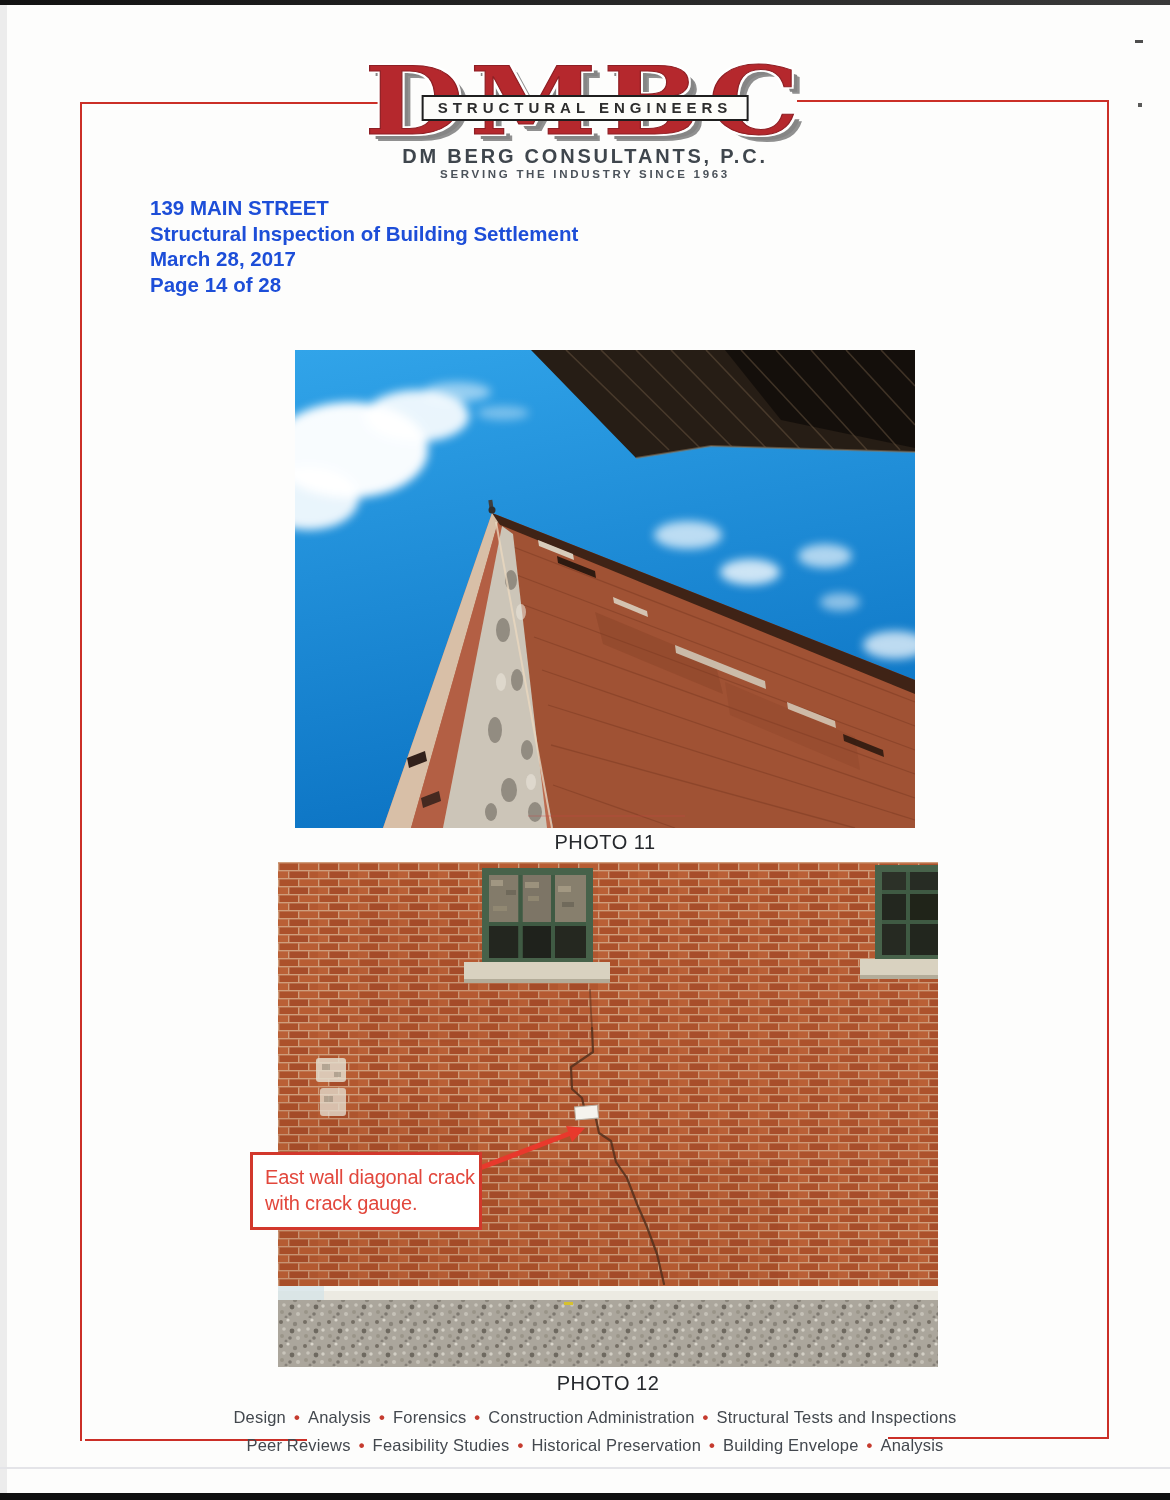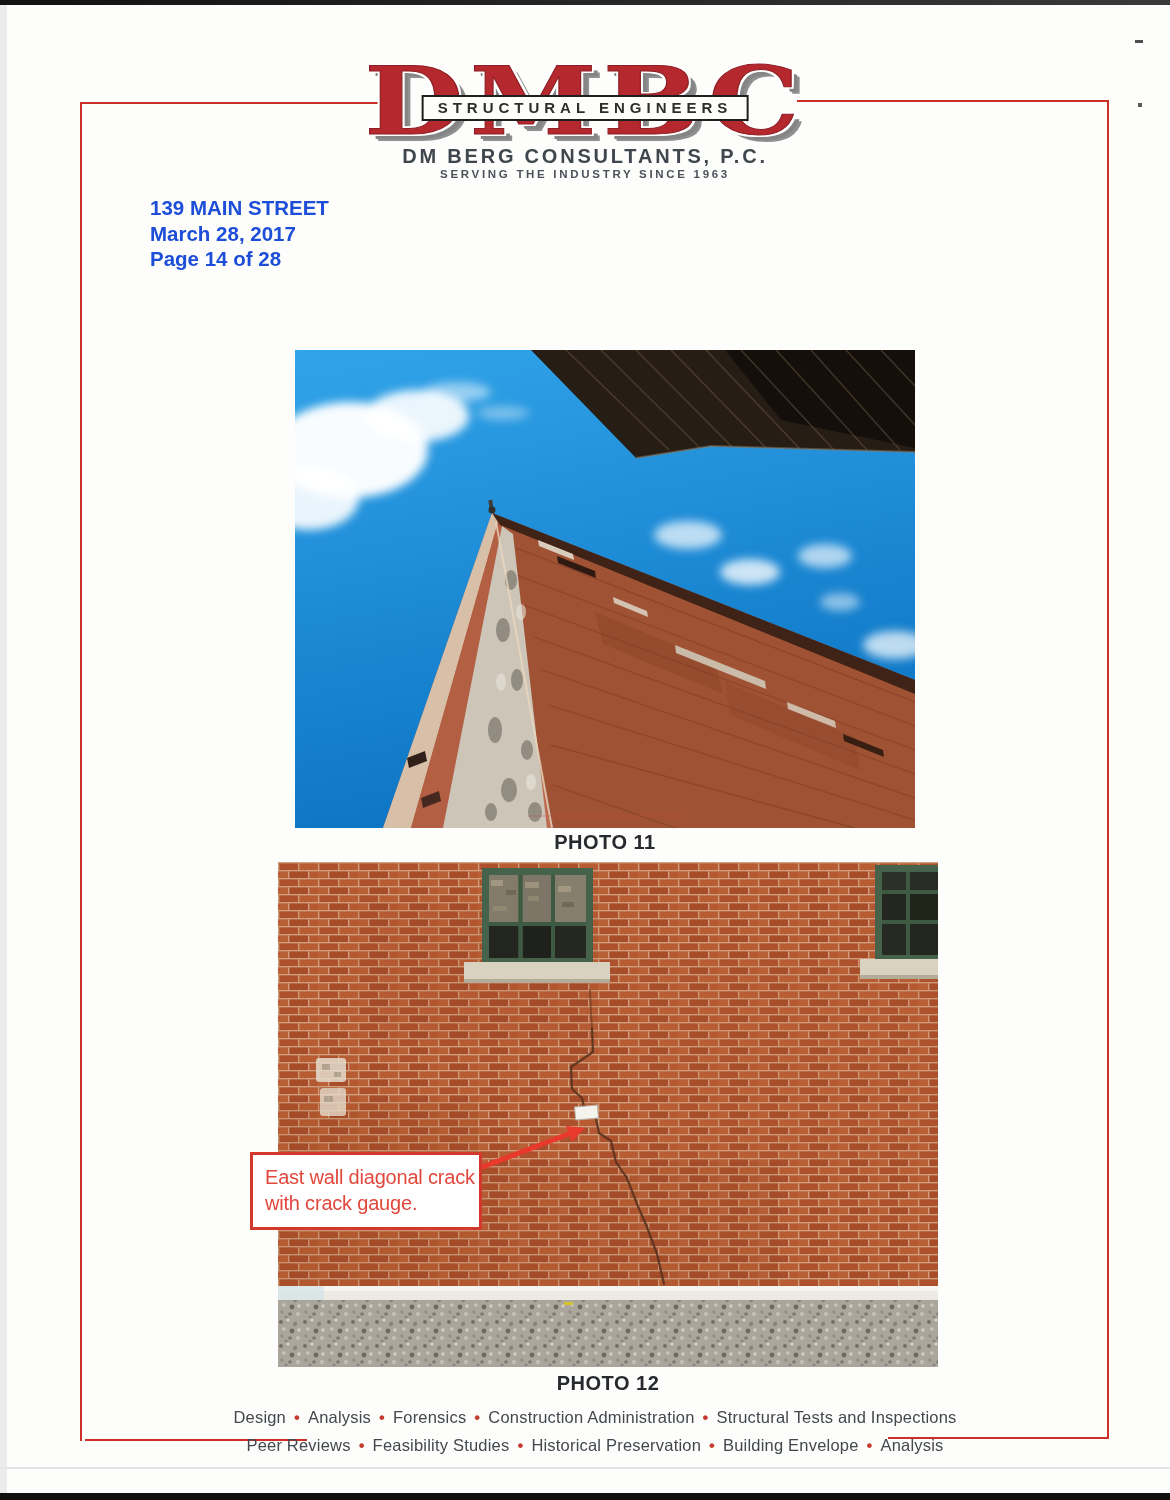--- a/index.html
+++ b/index.html
@@ -47,21 +47,21 @@
   .company  { position:absolute; left:0; right:0; top:87px;  font-weight:bold; font-size:20px;   letter-spacing:2.8px; color:#3f464d; }
   .tagline  { position:absolute; left:0; right:0; top:110px; font-weight:bold; font-size:11.5px; letter-spacing:2.7px; color:#4b525a; }
 
   
   .project { left:150px; top:195px; color:#1d4ed8; font-weight:bold; font-size:20.5px; line-height:25.6px; }
 
   
   .photo11 { left:295px; top:350px; width:620px; height:478px; }
   .photo12 { left:278px; top:862px; width:660px; height:505px; }
   .photo11 svg, .photo12 svg { display:block; width:100%; height:100%; }
-  .caption { font-weight:bold; font-size:20px; letter-spacing:0.5px; color:#26292d; text-align:center; }
+  .caption { font-weight:normal; font-size:20px; letter-spacing:0.5px; color:#26292d; text-align:center; }
   .cap11 { left:295px; top:831px;  width:620px; }
   .cap12 { left:278px; top:1372px; width:660px; }
 
   
   .callout {
     left:250px; top:1152px; width:232px; box-sizing:border-box;
     background:#ffffff; border:3px solid #d2382c;
     padding:9px 14px 11px 12px; z-index:5;
     font-size:20px; line-height:26px; letter-spacing:-0.2px; color:#e2473c;
     white-space:nowrap;
@@ -92,20 +92,21 @@
 
 <div class="abs logo-wrap">
   <div class="monogram">DMBC</div>
   <div class="banner">STRUCTURAL ENGINEERS</div>
   <div class="company">DM BERG CONSULTANTS, P.C.</div>
   <div class="tagline">SERVING THE INDUSTRY SINCE 1963</div>
 </div>
 
 <div class="abs project">
   <div>139 MAIN STREET</div>
+  <div>Structural Inspection of Building Settlement</div>
   <div>March 28, 2017</div>
   <div>Page 14 of 28</div>
 </div>
 
 <div class="abs photo11">
   <svg viewBox="0 0 620 478" preserveAspectRatio="none">
     <defs>
       <linearGradient id="p11sky" x1="0" y1="0" x2="0.25" y2="1">
         <stop offset="0" stop-color="#31a4e9"></stop>
         <stop offset="1" stop-color="#0c74c4"></stop>

